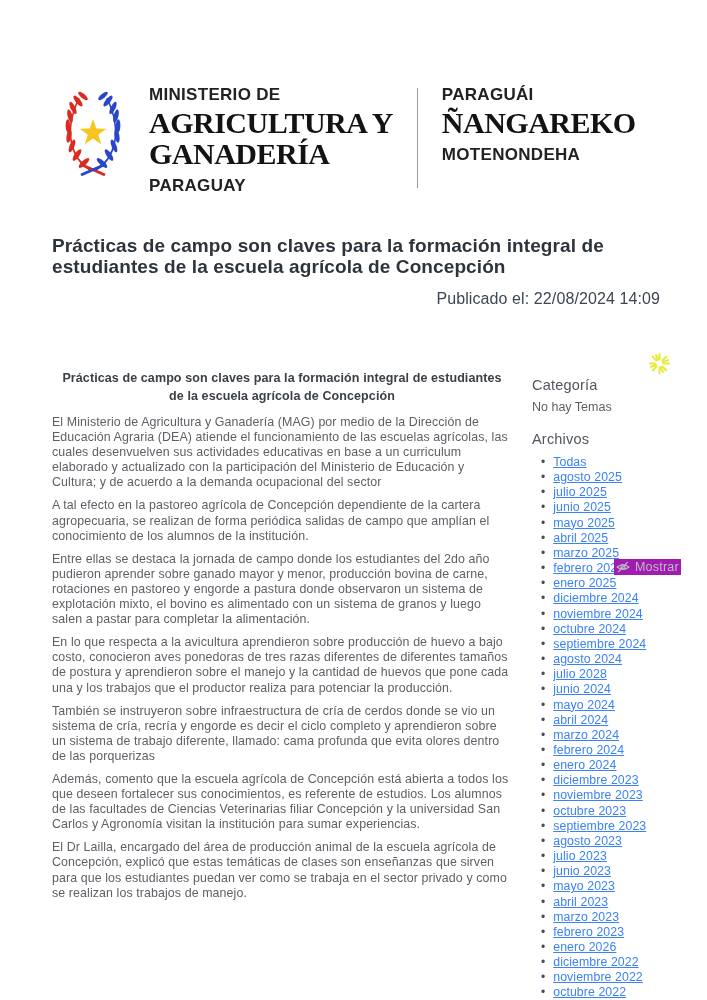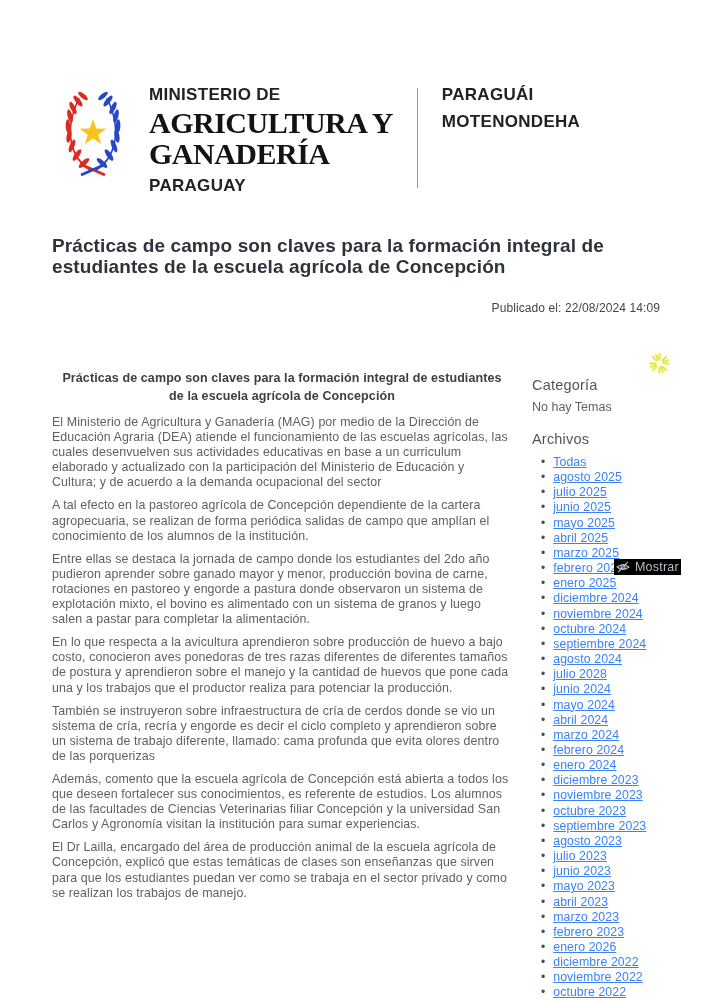--- a/index.html
+++ b/index.html
@@ -20,39 +20,39 @@
   .logo-es .logo-small:last-child, .logo-gn .logo-small:last-child { margin-top:6px; }
 
   
   .title-block { padding:40px 47px 0 52px; }
   .page-title { font-size:19px; line-height:20.5px; font-weight:bold; color:#2e343c; letter-spacing:.1px; }
   .meta-row { position:relative; margin-top:9px; min-height:50px; }
   .breadcrumb { max-width:418px; font-size:12px; line-height:15px; color:#3e4653; letter-spacing:.1px; }
   .breadcrumb a { color:#3e4653; text-decoration:underline; }
   .crumb-sep { padding:0 3px; }
   .crumb-current { margin-top:0; }
-  .published { position:absolute; top:15px; right:0; font-size:12px; color:#3e4653; letter-spacing:.1px; }
+  .published { position:absolute; top:4px; right:0; font-size:16px; color:#3e4653; letter-spacing:.1px; }
 
   
   .columns { display:flex; align-items:flex-start; padding:0 0 0 52px; margin-top:30px; }
   article.news { width:460px; }
   .article-heading { font-size:12.5px; line-height:17.5px; font-weight:bold; text-align:center; color:#3b4046; letter-spacing:.1px; padding:4px 6px 0 6px; margin-bottom:10px; }
   .para { font-size:12.4px; line-height:15.1px; color:#5d6166; letter-spacing:.1px; margin-bottom:8px; }
 
   
   aside.side { width:175px; margin-left:20px; position:relative; padding-top:11px; }
   .asterisk-icon { position:absolute; top:-14px; left:116px; width:23px; height:23px; cursor:pointer; }
   .side-heading { font-size:14.5px; font-weight:normal; color:#51575d; letter-spacing:.2px; }
   .side-empty { font-size:12.5px; color:#5d6166; margin-top:7px; }
   .side-heading.archives-h { margin-top:17px; }
   ul.archives { list-style:none; margin-top:8px; padding-left:9px; position:relative; }
   .arch-item { font-size:12.3px; line-height:15.15px; color:#3f4e64; white-space:nowrap; }
   .arch-item::before { content:"•"; color:#3f4e64; margin-right:8px; font-size:12px; }
   .arch-link { color:#3b82f6; text-decoration:underline; letter-spacing:.1px; }
-  .mostrar-overlay { position:absolute; top:104px; left:82px; background:#000000; display:flex; align-items:center; gap:5px; padding:1px 2px; list-style:none; cursor:pointer; }
+  .mostrar-overlay { position:absolute; top:104px; left:82px; background:#a21caf; display:flex; align-items:center; gap:5px; padding:1px 2px; list-style:none; cursor:pointer; }
   .mostrar-overlay::before { content:none; }
   .mostrar-label { font-size:12.5px; color:#b9bec4; letter-spacing:.2px; }
 </style>
 </head>
 <body>
 
 <div class="page">
 
   <header class="site-header">
     <div class="logo-block">
@@ -93,20 +93,21 @@
         <div class="logo-small">MINISTERIO DE</div>
         <div class="logo-big">AGRICULTURA Y</div>
         <div class="logo-big">GANADERÍA</div>
         <div class="logo-small">PARAGUAY</div>
       </div>
 
       <div class="logo-divider"></div>
 
       <div class="logo-gn">
         <div class="logo-small">PARAGUÁI</div>
+        <div class="logo-big">ÑANGAREKO</div>
         <div class="logo-small">MOTENONDEHA</div>
       </div>
     </div>
   </header>
 
   <section class="title-block">
     <h1 class="page-title">Prácticas de campo son claves para la formación integral de estudiantes de la escuela agrícola de Concepción</h1>
     <div class="meta-row">
       <div class="published">Publicado el: 22/08/2024 14:09</div>
     </div>

